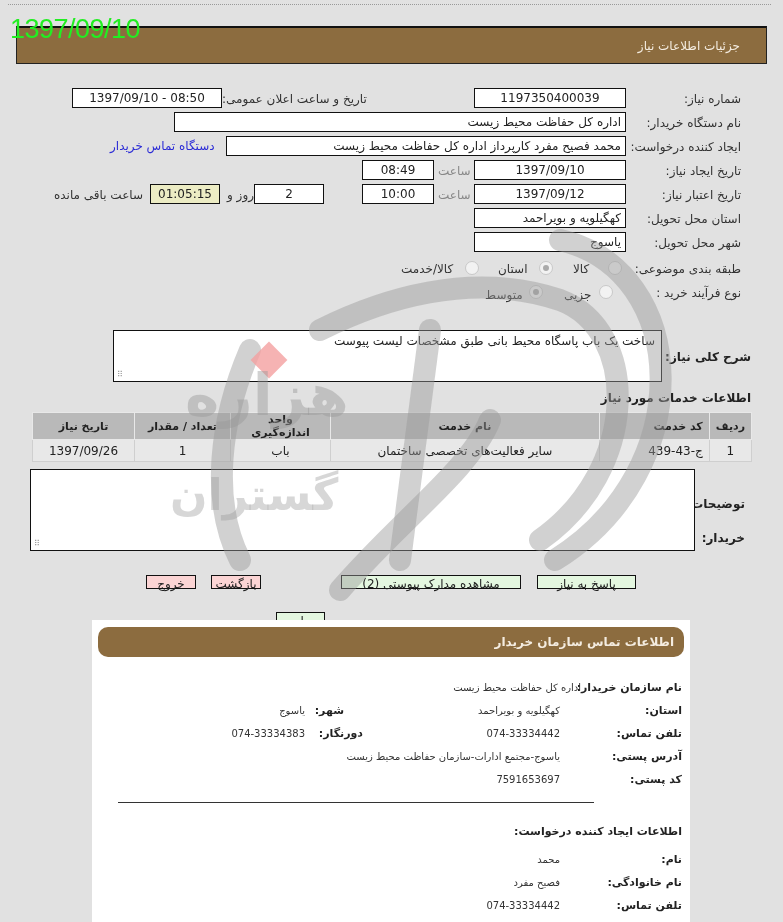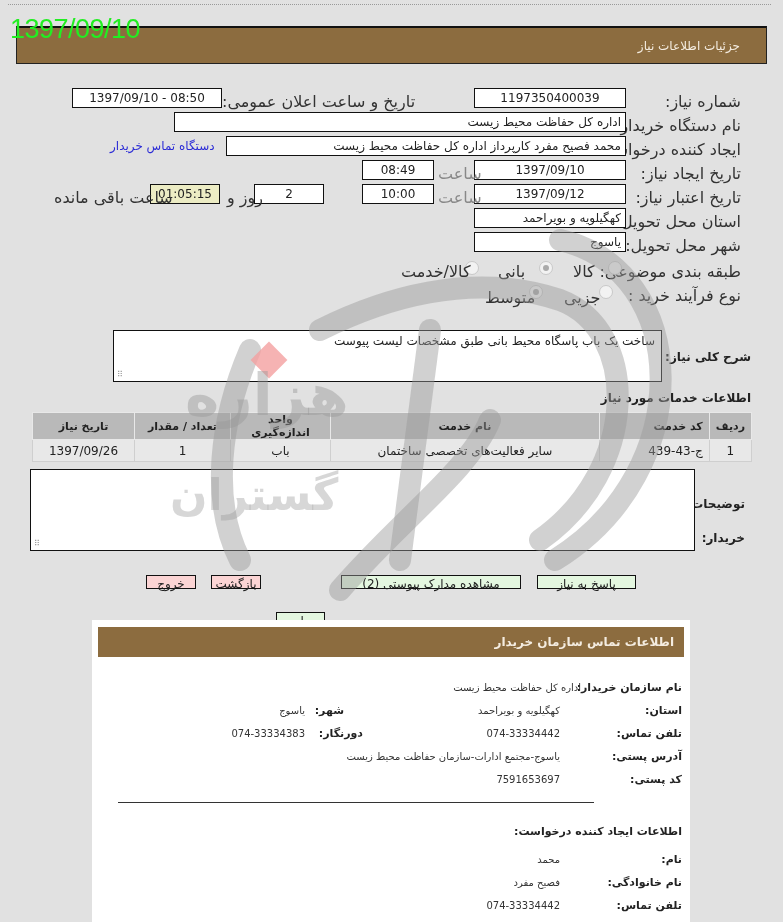--- a/index.html
+++ b/index.html
@@ -17,21 +17,21 @@
     font-family: "Liberation Sans", sans-serif;
     font-size: 27px; color: #22ee22; z-index: 5; letter-spacing: -0.5px;
   }
   .header-bar {
     position: absolute; left: 16px; top: 26px; width: 751px; height: 38px;
     background: #8c6c3f; border: 1px solid #222; border-top: 2px solid #111;
   }
   .header-bar .title {
     position: absolute; right: 26px; top: 11px; color: #f4ece0; font-size: 12px;
   }
-  .lbl { position: absolute; font-size: 16px; color: #333; direction: rtl; white-space: nowrap; }
+  .lbl { position: absolute; font-size: 12px; color: #333; direction: rtl; white-space: nowrap; }
   .box {
     position: absolute; background: #fff; border: 1px solid #111; height: 20px;
     font-size: 12px; line-height: 18px; padding: 0 4px; white-space: nowrap; overflow: hidden;
   }
   .box.center { text-align: center; }
   .box.rtl { direction: rtl; text-align: right; }
   .box.yellow { background: #ececc4; }
   .link { position: absolute; color: #2b2bd6; font-size: 12px; direction: rtl; cursor: pointer; }
 
   .radio { position: absolute; width: 14px; height: 14px; border-radius: 50%;
@@ -58,21 +58,21 @@
   .btn {
     position: absolute; height: 14px; border: 1px solid #111; font-size: 12px;
     text-align: center; line-height: 17px; direction: rtl; cursor: pointer; white-space: nowrap;
   }
   .btn.green { background: #e4f7e0; }
   .btn.pink { background: #fbd4d4; }
 
   .card {
     position: absolute; left: 92px; top: 620px; width: 598px; height: 302px; background: #fff;
   }
-  .card .bar { position: absolute; left: 6px; top: 7px; width: 586px; height: 30px; background: #8c6c3f; }
+  .card .bar { position: absolute; left: 6px; top: 7px; width: 586px; height: 30px; background: #8c6c3f; border-radius: 10px; }
   .card .bar .t { position: absolute; right: 10px; top: 8px; color: #f4ece0; font-weight: bold; font-size: 12px; }
   .card .k { position: absolute; font-weight: bold; font-size: 11px; direction: rtl; white-space: nowrap; }
   .card .v { position: absolute; font-size: 10px; direction: rtl; white-space: nowrap; color: #333; }
   .card .hr { position: absolute; left: 26px; top: 182px; width: 476px; border-top: 1px solid #333; }
 
   .wm { position: absolute; left: 0; top: 0; pointer-events: none; z-index: 3; }
 </style>
 </head>
 <body>
 
@@ -111,21 +111,21 @@
 
 <span class="lbl" style="right:42px; top:212px;">استان محل تحویل:</span>
 <div class="box rtl" style="left:474px; top:208px; width:152px;">کهگیلویه و بویراحمد</div>
 <span class="lbl" style="right:42px; top:236px;">شهر محل تحویل:</span>
 <div class="box rtl" style="left:474px; top:232px; width:152px;">یاسوج</div>
 
 <span class="lbl" style="right:42px; top:262px;">طبقه بندی موضوعی:</span>
 <span class="radio" style="left:608px; top:261px;"></span>
 <span class="lbl" style="left:573px; top:262px;">کالا</span>
 <span class="radio checked" style="left:539px; top:261px;"></span>
-<span class="lbl" style="left:498px; top:262px;">بانی</span>
+<span class="lbl" style="left:498px; top:262px;">استان</span>
 <span class="radio" style="left:465px; top:261px;"></span>
 <span class="lbl" style="left:401px; top:262px;">کالا/خدمت</span>
 
 <span class="lbl" style="right:42px; top:286px;">نوع فرآیند خرید :</span>
 <span class="radio" style="left:599px; top:285px;"></span>
 <span class="lbl" style="left:564px; top:288px;">جزیی</span>
 <span class="radio checked" style="left:529px; top:285px;"></span>
 <span class="lbl" style="left:485px; top:288px;">متوسط</span>
 
 <div class="bold-lbl" style="right:32px; top:350px;">شرح کلی نیاز:</div>

